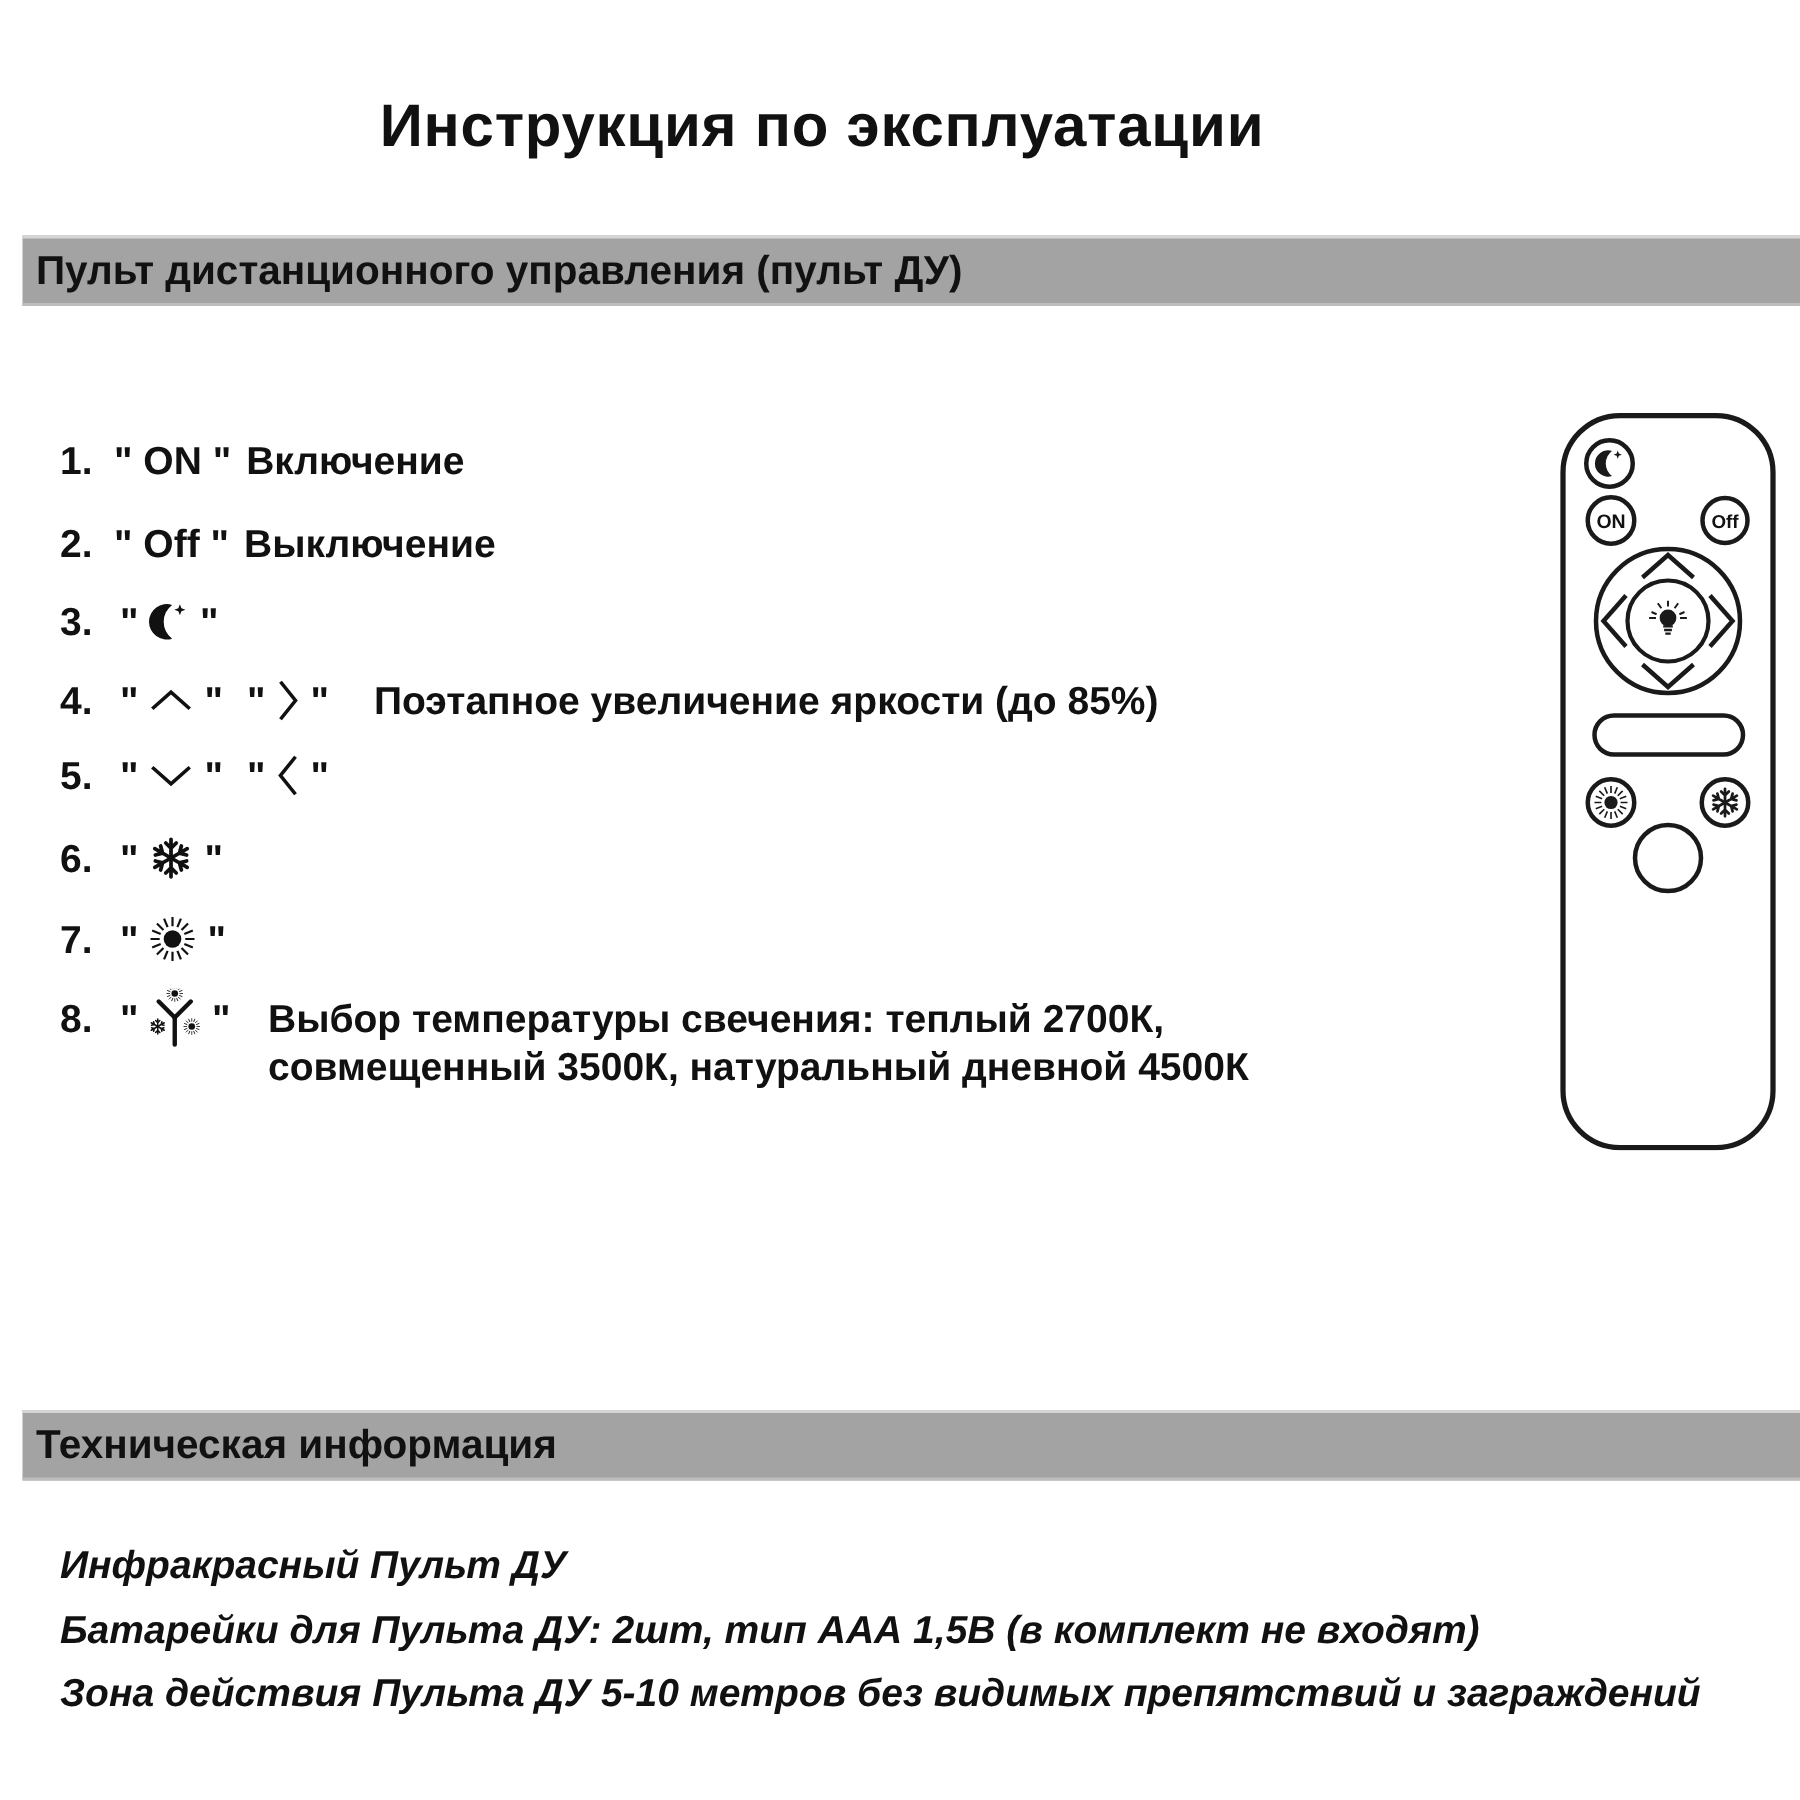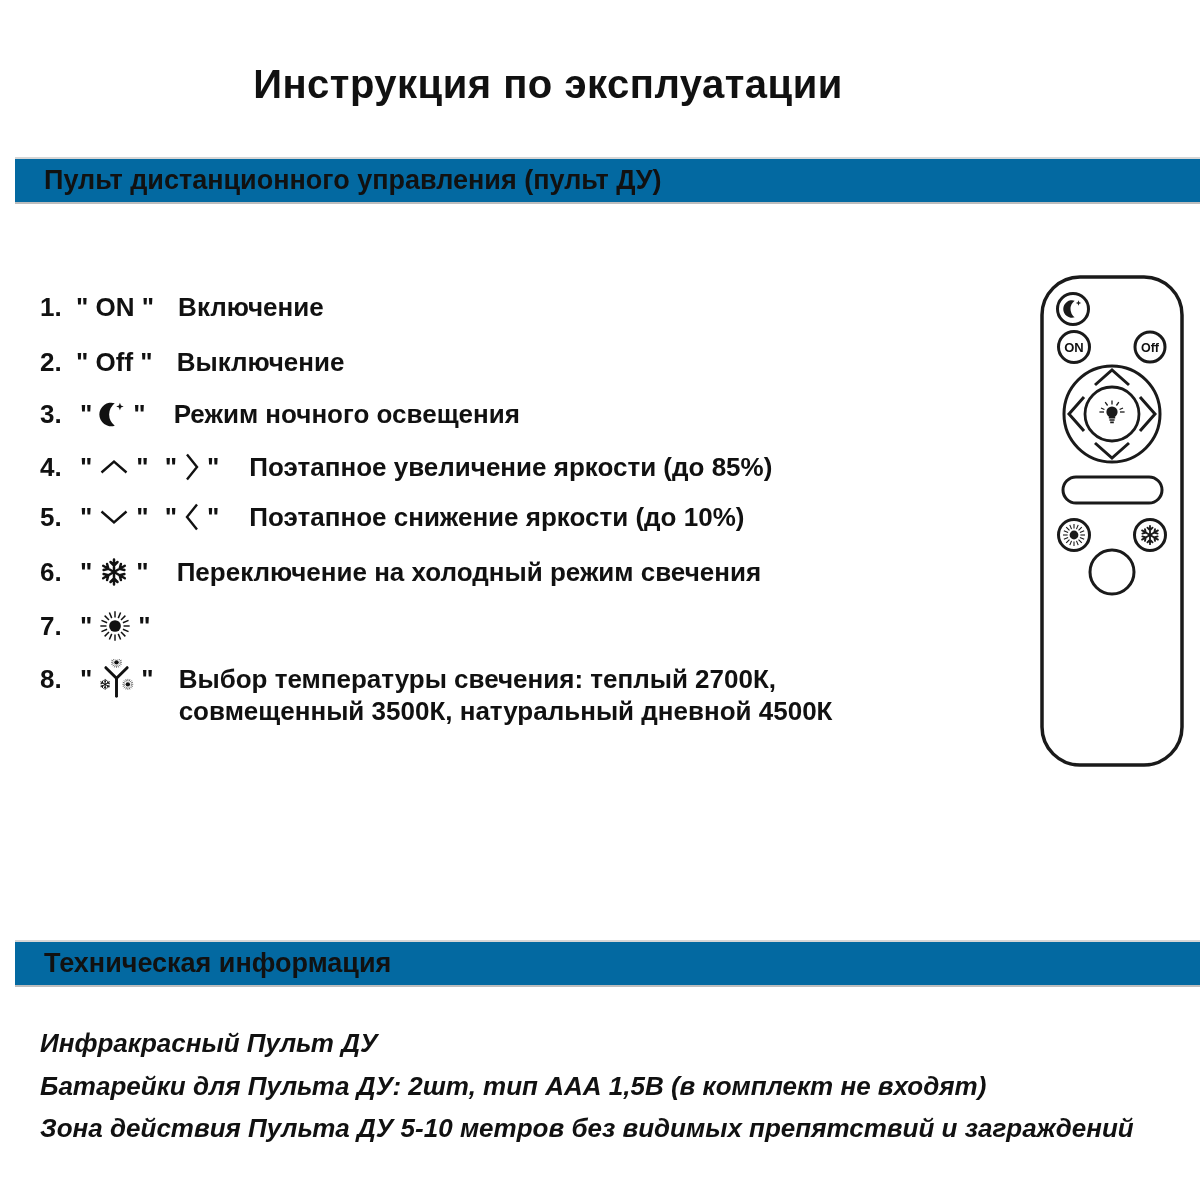--- a/index.html
+++ b/index.html
@@ -6,34 +6,34 @@
   body{
     width:1200px;height:1200px;position:relative;background:#ffffff;
     font-family:"Liberation Sans", sans-serif;font-weight:bold;color:#111;
     overflow:hidden;
   }
   .page-title{
     position:absolute;top:62px;left:0;width:1096px;text-align:center;
     font-size:40px;letter-spacing:0.5px;
   }
   .bar{
-    position:absolute;left:15px;right:0;height:47px;background:#0369a1;
+    position:absolute;left:15px;right:0;height:47px;background:#a3a3a3;
     border-top:2px solid #d6d6d6;border-bottom:2px solid #bdbdbd;
     box-sizing:border-box;display:flex;align-items:center;
-    padding-left:29px;font-size:27px;
+    padding-left:9px;font-size:27px;
   }
   .bar1{top:157px;}
   .bar2{top:940px;}
   .li{
     position:absolute;left:40px;display:flex;align-items:center;
     font-size:26px;line-height:32px;white-space:pre;
   }
   .li .num{min-width:36px;}
   .li .q{margin:0 4px;}
-  .li .desc{margin-left:24px;white-space:normal;}
+  .li .desc{margin-left:10px;white-space:normal;}
   .li .desc-far{margin-left:18px;}
   .li .grp{display:flex;align-items:center;margin-right:8px;}
   .li svg{display:block;}
   .icn{display:flex;align-items:center;margin:0 3px;}
   .li8{align-items:flex-start;}
   .li8 .icnpart{display:flex;align-items:center;margin-top:-4px;}
   .desc2{margin-left:21px;white-space:normal;}
   .tech-line{position:absolute;left:40px;font-size:26px;line-height:32px;font-style:italic;}
   .remote{position:absolute;left:999px;top:275px;margin-left:41px;}
   svg text{
@@ -132,21 +132,21 @@
   <span class="num">1.</span><span>" ON "</span><span class="desc">Включение</span>
 </div>
 
 <div class="li" style="top:346px">
   <span class="num">2.</span><span>" Off "</span><span class="desc">Выключение</span>
 </div>
 
 <div class="li" style="top:398px">
   <span class="num">3.</span><span class="q">"</span><span class="icn"><svg width="27" height="27">
         <use href="#ic-moon" width="27" height="27"></use>
-      </svg></span><span class="q">"</span><span class="desc">Режим ночного освещения</span>
+      </svg></span><span class="q">"</span>
 </div>
 
 <div class="li" style="top:451px">
   <span class="num">4.</span>
   <span class="grp"><span class="q">"</span><span class="icn"><svg width="30" height="16">
           <use href="#ic-chev-up" width="30" height="16"></use>
         </svg></span><span class="q">"</span></span>
   <span class="grp"><span class="q">"</span><span class="icn"><svg width="16" height="30">
           <use href="#ic-chev-right" width="16" height="30"></use>
         </svg></span><span class="q">"</span></span>
@@ -154,27 +154,26 @@
 </div>
 
 <div class="li" style="top:501px">
   <span class="num">5.</span>
   <span class="grp"><span class="q">"</span><span class="icn"><svg width="30" height="16">
           <use href="#ic-chev-down" width="30" height="16"></use>
         </svg></span><span class="q">"</span></span>
   <span class="grp"><span class="q">"</span><span class="icn"><svg width="16" height="30">
           <use href="#ic-chev-left" width="16" height="30"></use>
         </svg></span><span class="q">"</span></span>
-  <span class="desc desc-far">Поэтапное снижение яркости (до 10%)</span>
 </div>
 
 <div class="li" style="top:556px">
   <span class="num">6.</span><span class="q">"</span><span class="icn"><svg width="30" height="30">
         <use href="#ic-snow" width="30" height="30"></use>
-      </svg></span><span class="q">"</span><span class="desc">Переключение на холодный режим свечения</span>
+      </svg></span><span class="q">"</span>
 </div>
 
 <div class="li" style="top:610px">
   <span class="num">7.</span><span class="q">"</span><span class="icn"><svg width="32" height="32">
         <use href="#ic-sun" width="32" height="32"></use>
       </svg></span><span class="q">"</span>
 </div>
 
 <div class="li li8" style="top:663px">
   <span class="num">8.</span>

